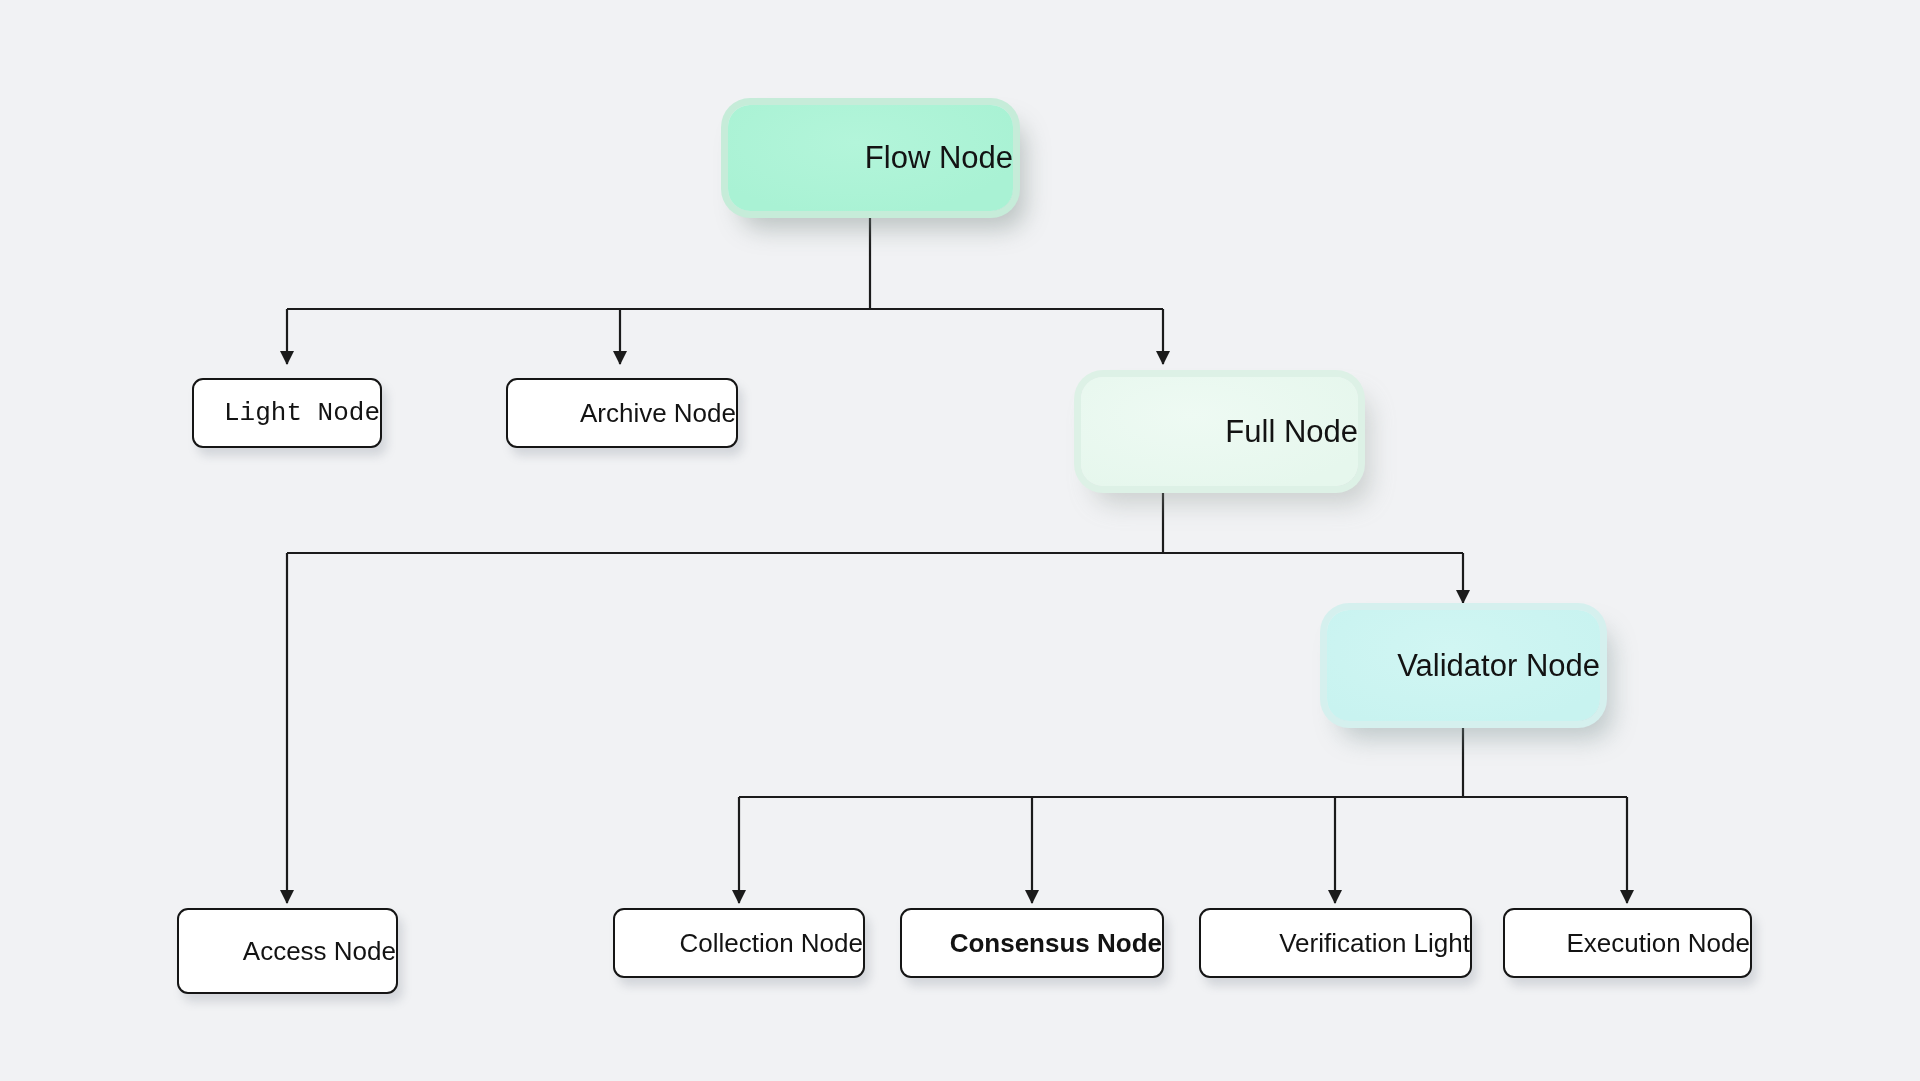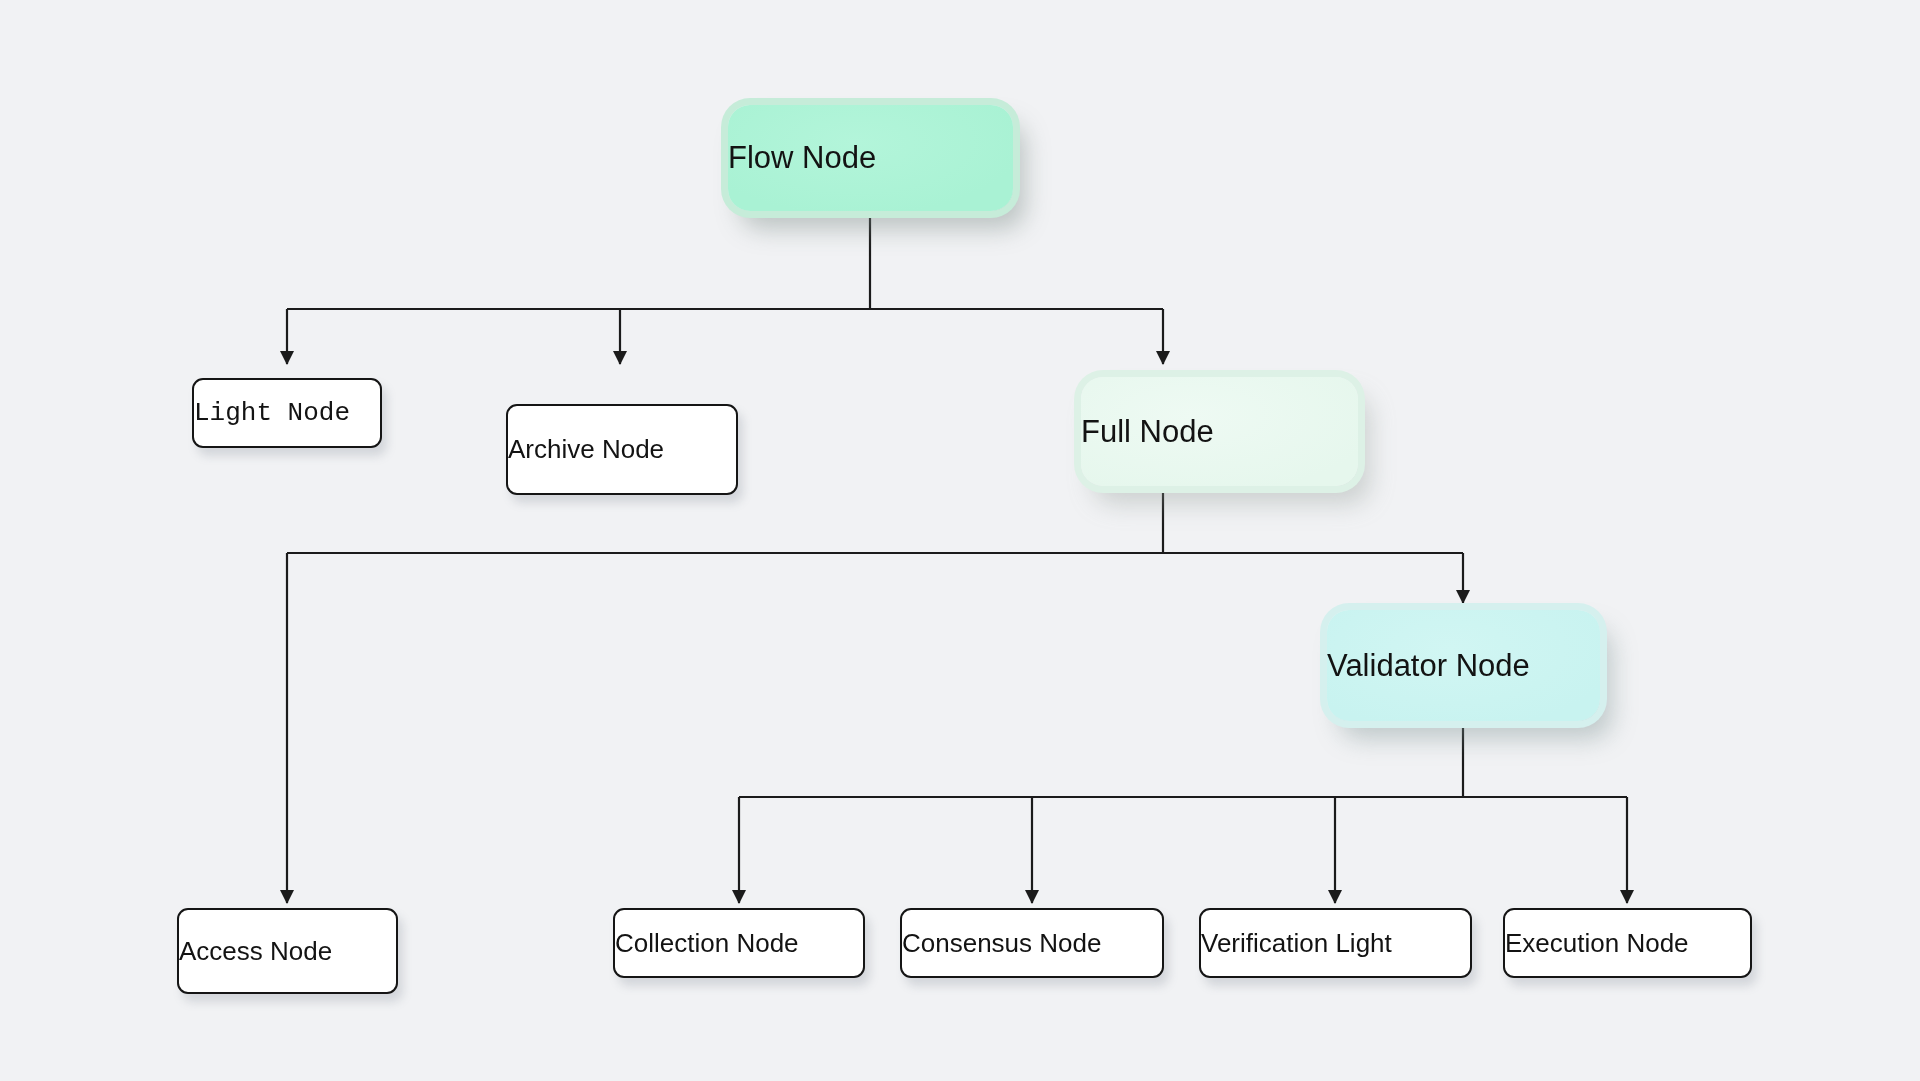--- a/index.html
+++ b/index.html
@@ -35,21 +35,21 @@
     fill:none;
   }
   .edges marker path{
     fill:var(--line-color);
     stroke:none;
   }
   .node{
     position:absolute;
     display:flex;
     align-items:center;
-    justify-content:flex-start;
+    justify-content:flex-end;
     color:var(--text-color);
     white-space:nowrap;
     box-sizing:border-box;
   }
   .node--plain{
     background:var(--box-fill);
     border:2.5px solid var(--box-border);
     border-radius:11px;
     font-size:26px;
     font-weight:500;
@@ -69,26 +69,26 @@
     background:radial-gradient(ellipse at 40% 35%, #eefaf3 0%, var(--full-fill) 80%);
     box-shadow:0 0 0 7px #ddf1e6, 12px 18px 24px rgba(145,155,150,0.38);
   }
   .node--validator{
     background:radial-gradient(ellipse at 45% 35%, #d1f6f3 0%, var(--validator-fill) 80%);
     box-shadow:0 0 0 7px #d5f0ee, 12px 18px 24px rgba(125,145,145,0.42);
   }
   
   .pos-flow       {left:728px;  top:105px; width:285px; height:106px;}
   .pos-light      {left:192px;  top:378px; width:190px; height:70px;font-family:Liberation Mono, monospace;}
-  .pos-archive    {left:506px;  top:378px; width:232px; height:91px;margin-top:26px;}
+  .pos-archive    {left:506px;  top:378px; width:232px; height:70px;}
   .pos-full       {left:1081px; top:377px; width:277px; height:109px;}
   .pos-validator  {left:1327px; top:610px; width:273px; height:111px;}
   .pos-access     {left:177px;  top:908px; width:221px; height:86px;}
   .pos-collection {left:613px;  top:908px; width:252px; height:70px;}
-  .pos-consensus  {left:900px;  top:908px; width:264px; height:70px;}
+  .pos-consensus  {left:900px;  top:908px; width:264px; height:70px;font-weight:bold;}
   .pos-verification{left:1199px;top:908px; width:273px; height:70px;}
   .pos-execution  {left:1503px; top:908px; width:249px; height:70px;}
 </style>
 </head>
 <body>
 
 <div class="canvas">
 
   <svg class="edges" viewBox="0 0 1920 1081" xmlns="http://www.w3.org/2000/svg">
     <defs>

